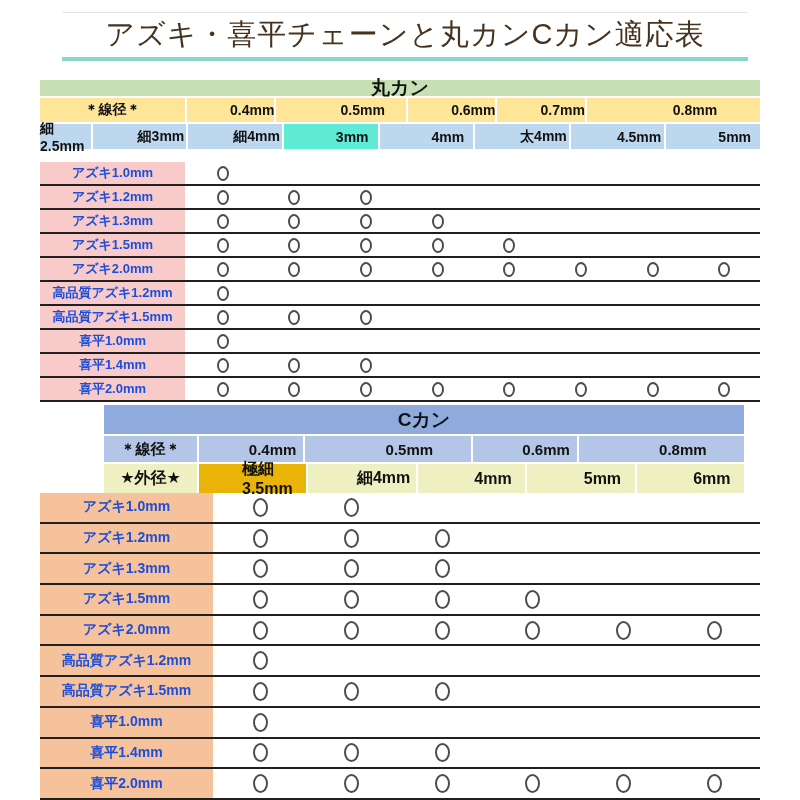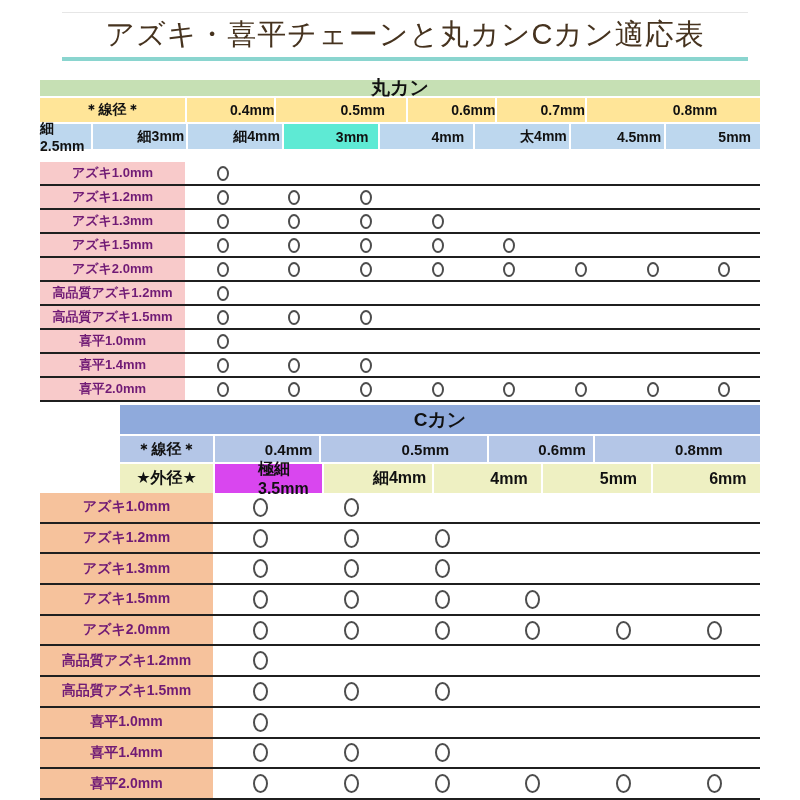--- a/index.html
+++ b/index.html
@@ -27,36 +27,36 @@
     display:flex;align-items:center;justify-content:center;
     font-weight:bold;font-size:14px;color:#111;box-sizing:border-box;
   }
   .hcell + .hcell{margin-left:2px;padding-left:43px;}
   .group{flex-grow:1;flex-basis:0;}
   .label-cell{flex:none;}
   .tbl-rows{position:absolute;}
   .drow{display:flex;height:24px;border-bottom:2px solid #1f1f1f;box-sizing:border-box;}
   .rlabel{
     flex:none;display:flex;align-items:center;justify-content:center;
-    font-weight:bold;font-size:13px;margin-right:2px;color:#701a75;
+    font-weight:bold;font-size:13px;margin-right:2px;color:#1d4ed8;
   }
   .dcell{flex:1;display:flex;align-items:center;justify-content:center;}
   .mark{
     width:12px;height:15px;border:2px solid #4d4d4d;border-radius:50%;
     box-sizing:border-box;background:transparent;
   }
   
   #t1-head{left:40px;top:80px;width:720px;}
   #t1-head .label-cell{width:145px;}
   #t1-head .wire .hcell{height:24px;}
   #t1-head .outer .hcell{height:25px;margin-bottom:0;}
   #t1-rows{left:40px;top:162px;width:720px;}
   #t1-rows .rlabel{width:145px;}
   
-  #t2-head{left:120px;top:405px;width:640px;}
+  #t2-head{left:104px;top:405px;width:640px;}
   #t2-head .band{height:29px;}
   #t2-head .label-cell{width:93px;}
   #t2-head .wire .hcell{height:26px;font-size:15px;}
   #t2-head .outer .hcell{height:29px;font-size:16px;}
   #t2-rows{left:40px;top:493px;width:720px;height:307px;overflow:hidden;}
   #t2-rows .drow{height:30.7px;}
   #t2-rows .rlabel{width:173px;font-size:14px;}
   #t2-rows .mark{width:15px;height:19px;}
 </style>
 </head>
@@ -279,21 +279,21 @@
   <div class="band" style="background: rgb(143, 170, 220);">Cカン</div>
   <div class="hrow wire">
       <div class="hcell label-cell" style="background: rgb(180, 198, 231);">＊線径＊</div>
       <div class="hcell group" style="flex-grow: 1; background: rgb(180, 198, 231);">0.4mm</div>
       <div class="hcell group" style="flex-grow: 2; background: rgb(180, 198, 231);">0.5mm</div>
       <div class="hcell group" style="flex-grow: 1; background: rgb(180, 198, 231);">0.6mm</div>
       <div class="hcell group" style="flex-grow: 2; background: rgb(180, 198, 231);">0.8mm</div>
     </div>
   <div class="hrow outer">
       <div class="hcell label-cell" style="background: rgb(238, 240, 194);">★外径★</div>
-      <div class="hcell group" style="background: #d946ef;">極細3.5mm</div>
+      <div class="hcell group" style="background: #eab308;">極細3.5mm</div>
       <div class="hcell group" style="background: rgb(238, 240, 194);">細4mm</div>
       <div class="hcell group" style="background: rgb(238, 240, 194);">4mm</div>
       <div class="hcell group" style="background: rgb(238, 240, 194);">5mm</div>
       <div class="hcell group" style="background: rgb(238, 240, 194);">6mm</div>
     </div>
 </div>
 
 <div class="tbl-rows" id="t2-rows">
     <div class="drow">
       <div class="rlabel" style="background: rgb(246, 194, 156);">アズキ1.0mm</div>

